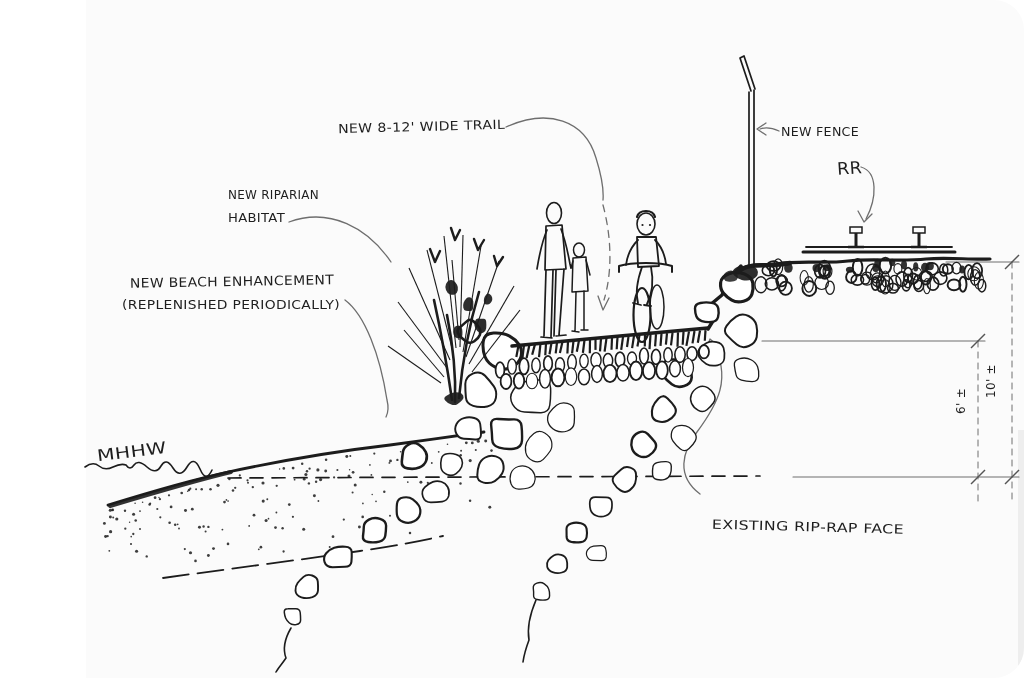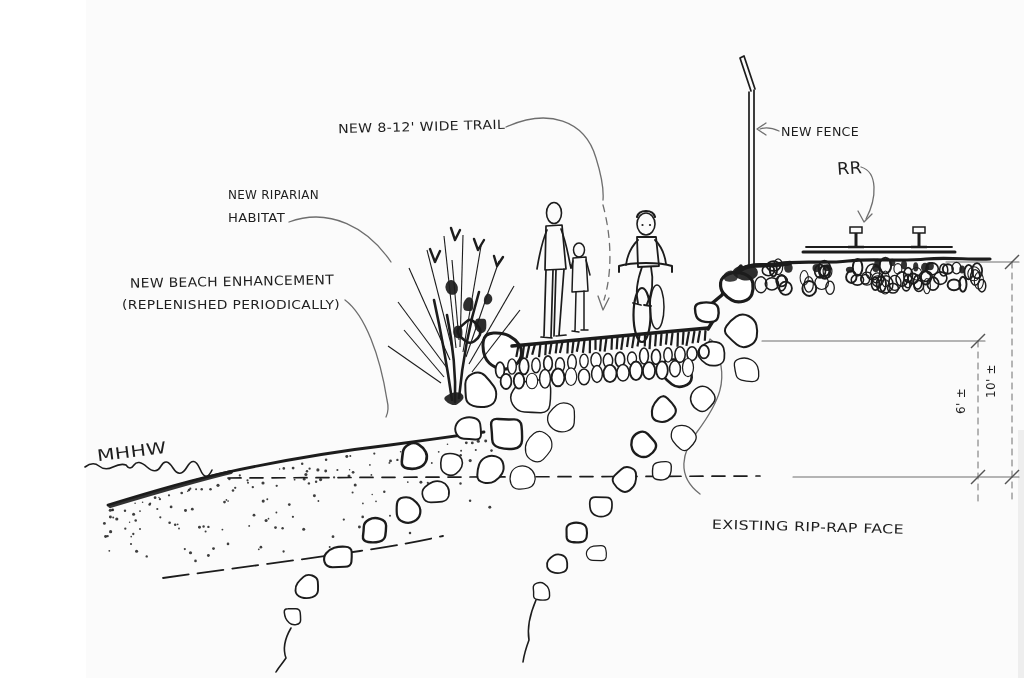--- a/index.html
+++ b/index.html
@@ -1,17 +1,17 @@
 <!DOCTYPE html>
 <html><head>
 <meta charset="utf-8">
 <style>
   html,body{margin:0;padding:0;background:#ffffff;}
   .stage{position:relative;width:1024px;height:678px;background:#ffffff;overflow:hidden;
-         font-family:"DejaVu Sans",sans-serif;}
+         font-family:"DejaVu Sans",sans-serif;border-radius:30px;}
   svg{display:block;}
   .ink{stroke:#1c1c1c;fill:none;stroke-linecap:round;stroke-linejoin:round;}
   .pencil{stroke:#6e6e6e;fill:none;stroke-linecap:round;stroke-linejoin:round;}
   .lbl{fill:#1e1e1e;font-family:"DejaVu Sans",sans-serif;letter-spacing:.3px;}
 </style>
 </head>
 <body>
 
 <div class="stage">
 <svg id="sk" width="1024" height="678" viewBox="0 0 1024 678">

